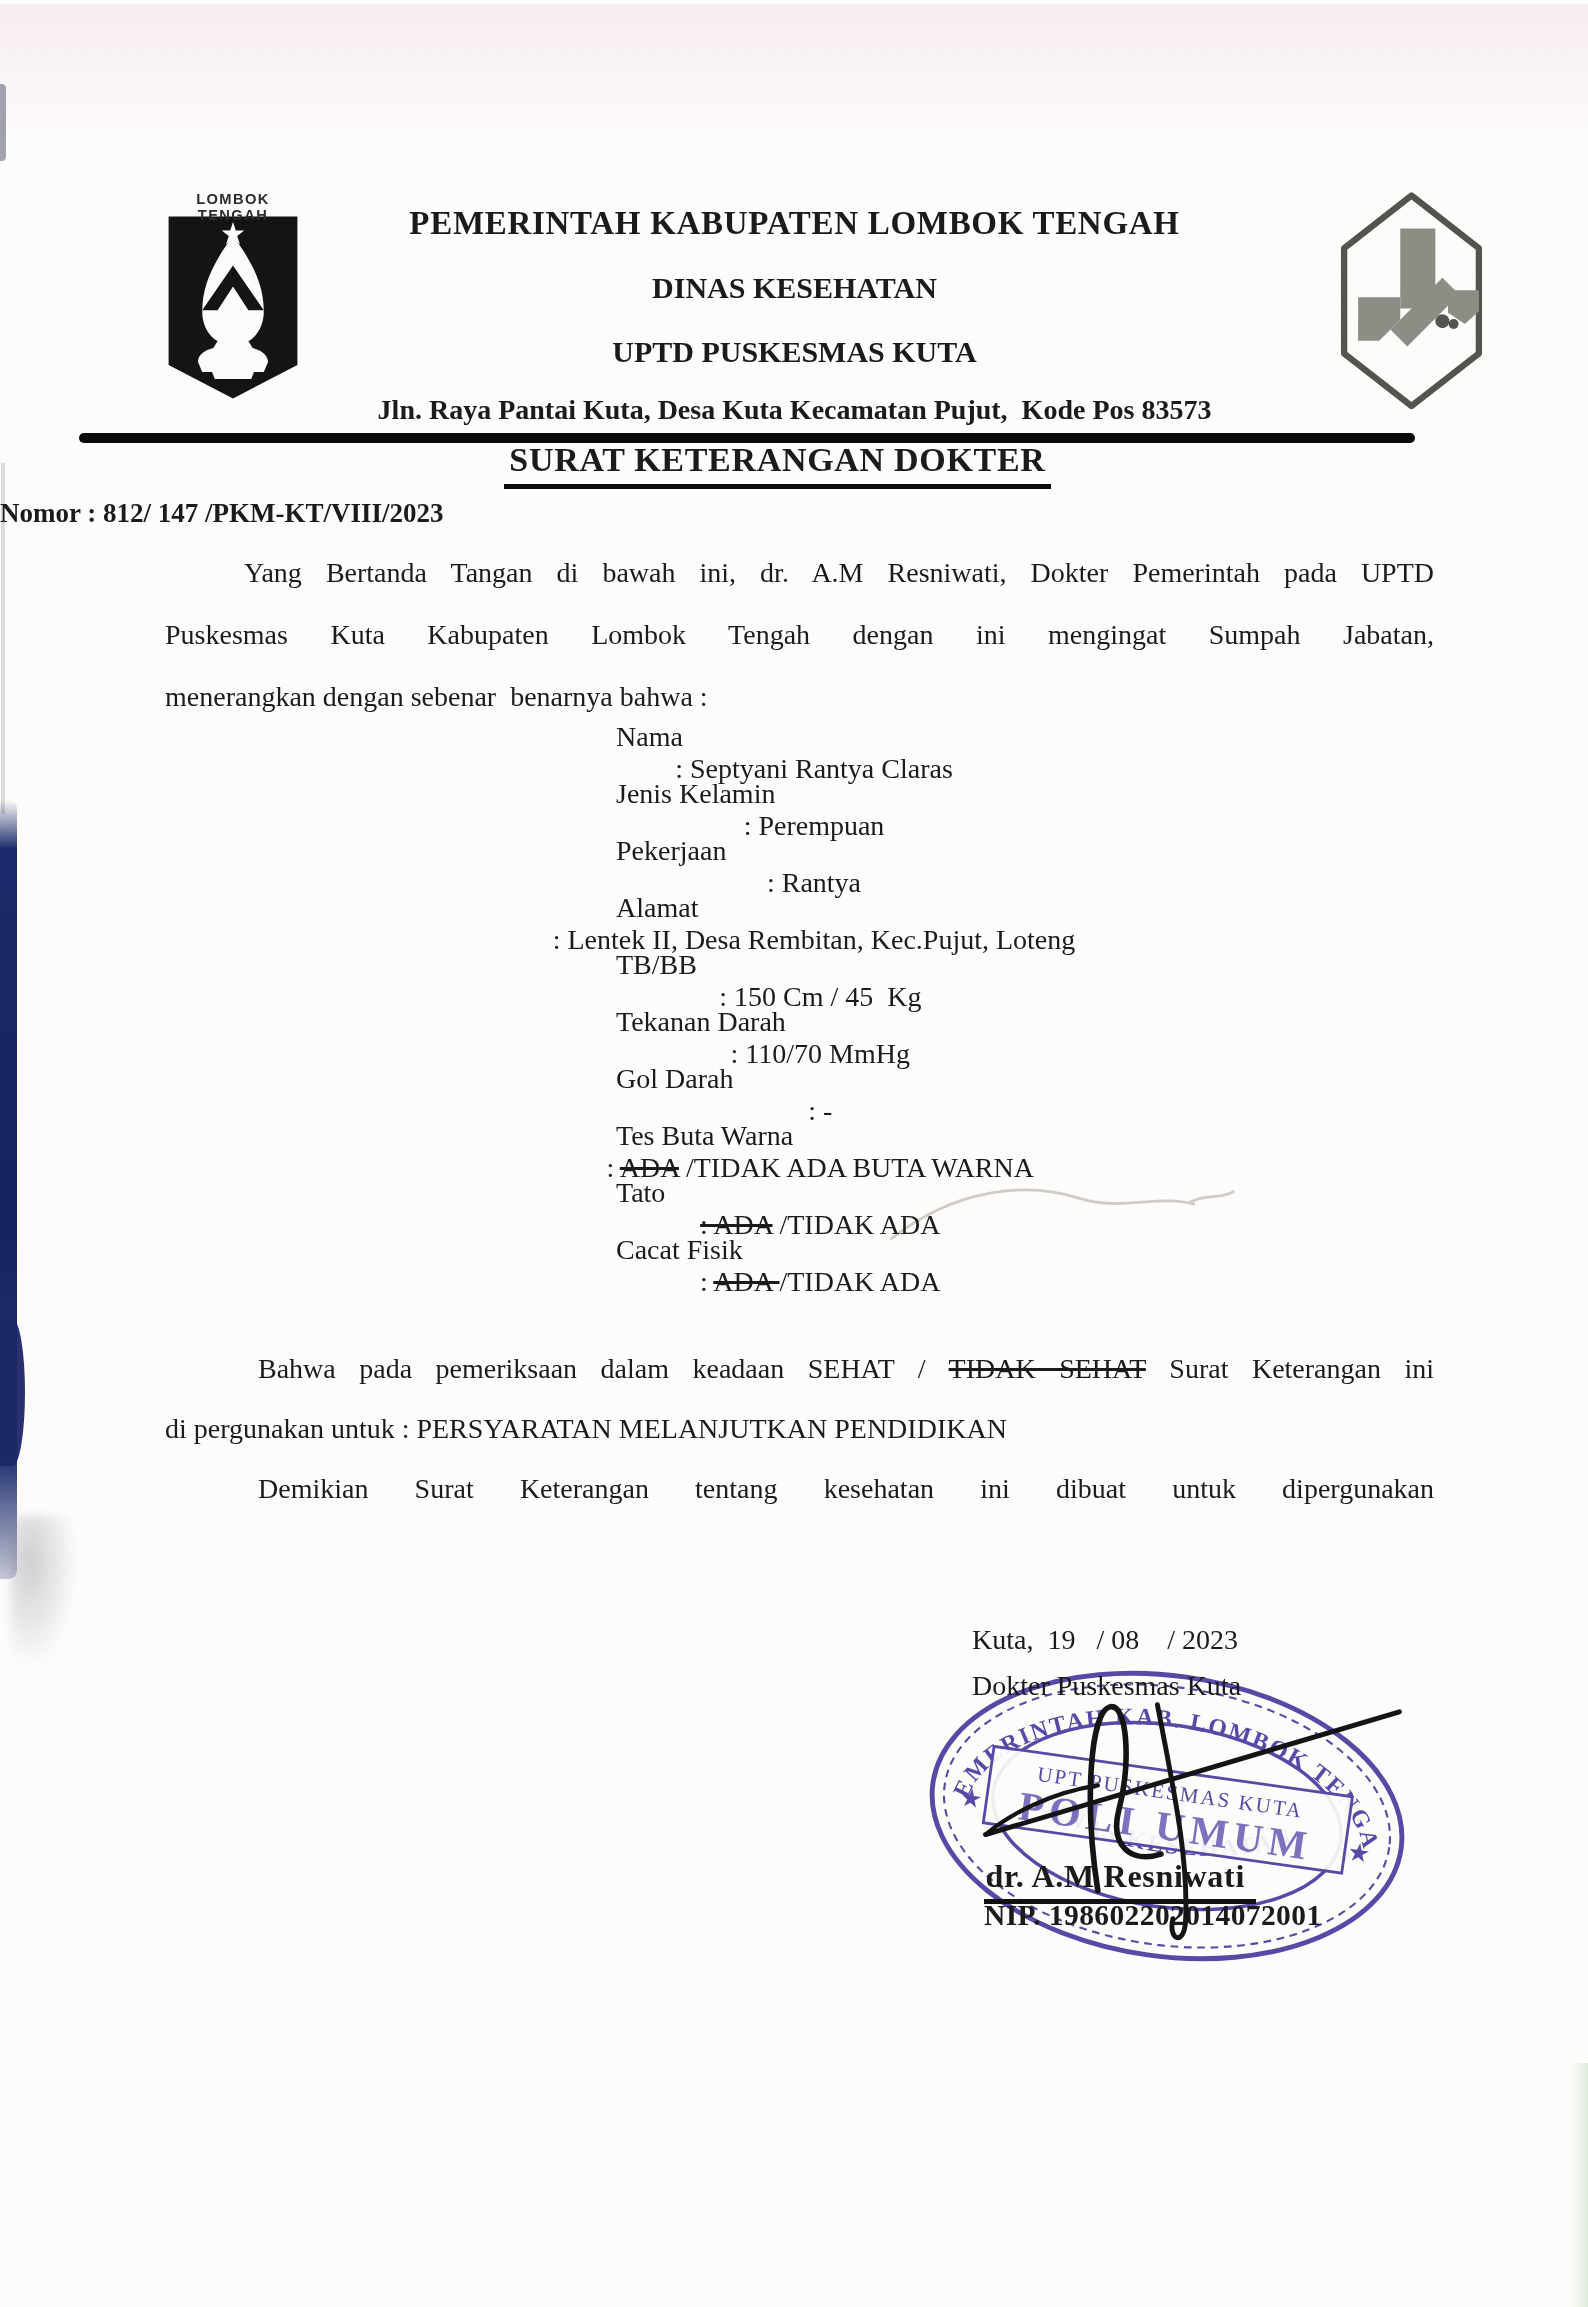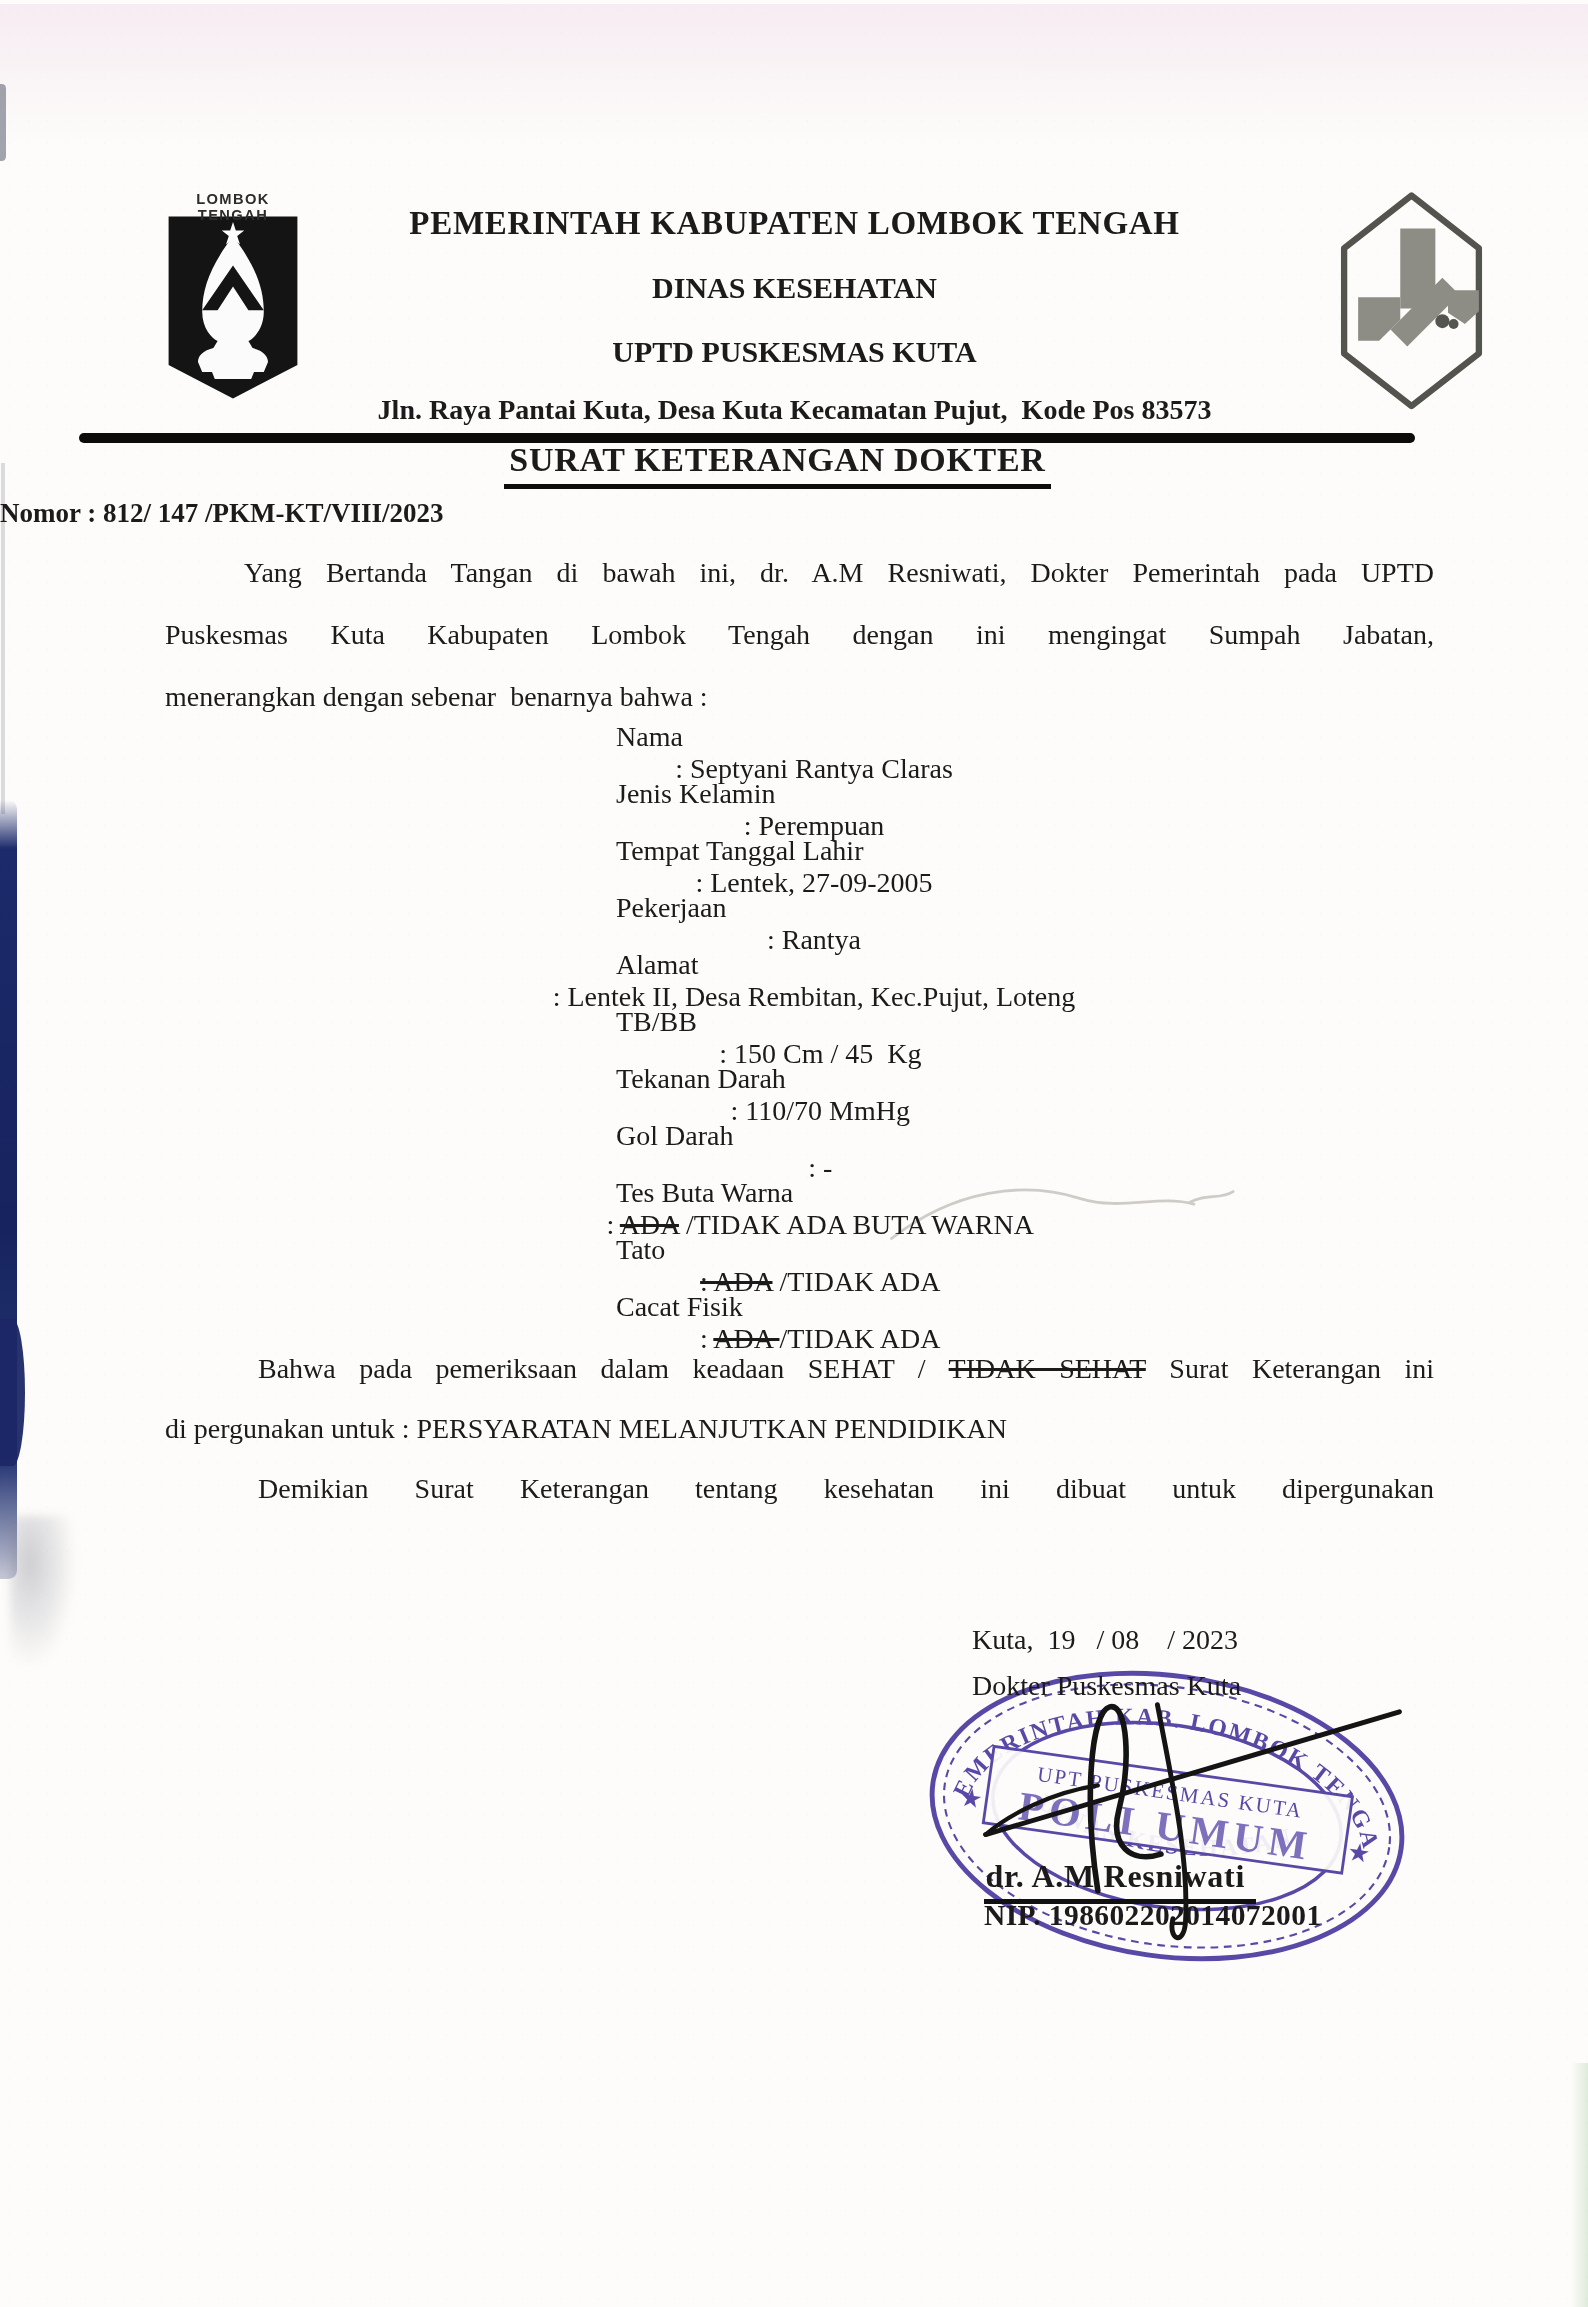--- a/index.html
+++ b/index.html
@@ -133,24 +133,20 @@
   </div>
 
   <div class="abs fields">
       <div class="frow">
         <span class="flabel">Nama</span>
         <span class="fvalue"><span>: Septyani Rantya Claras</span></span>
       </div>
       <div class="frow">
         <span class="flabel">Jenis Kelamin</span>
         <span class="fvalue"><span>: Perempuan</span></span>
-      </div>
-      <div class="frow">
-        <span class="flabel">Tempat Tanggal Lahir</span>
-        <span class="fvalue"><span>: Lentek, 27-09-2005</span></span>
       </div>
       <div class="frow">
         <span class="flabel">Pekerjaan</span>
         <span class="fvalue"><span>: Rantya</span></span>
       </div>
       <div class="frow">
         <span class="flabel">Alamat</span>
         <span class="fvalue"><span>: Lentek II, Desa Rembitan, Kec.Pujut, Loteng</span></span>
       </div>
       <div class="frow">

